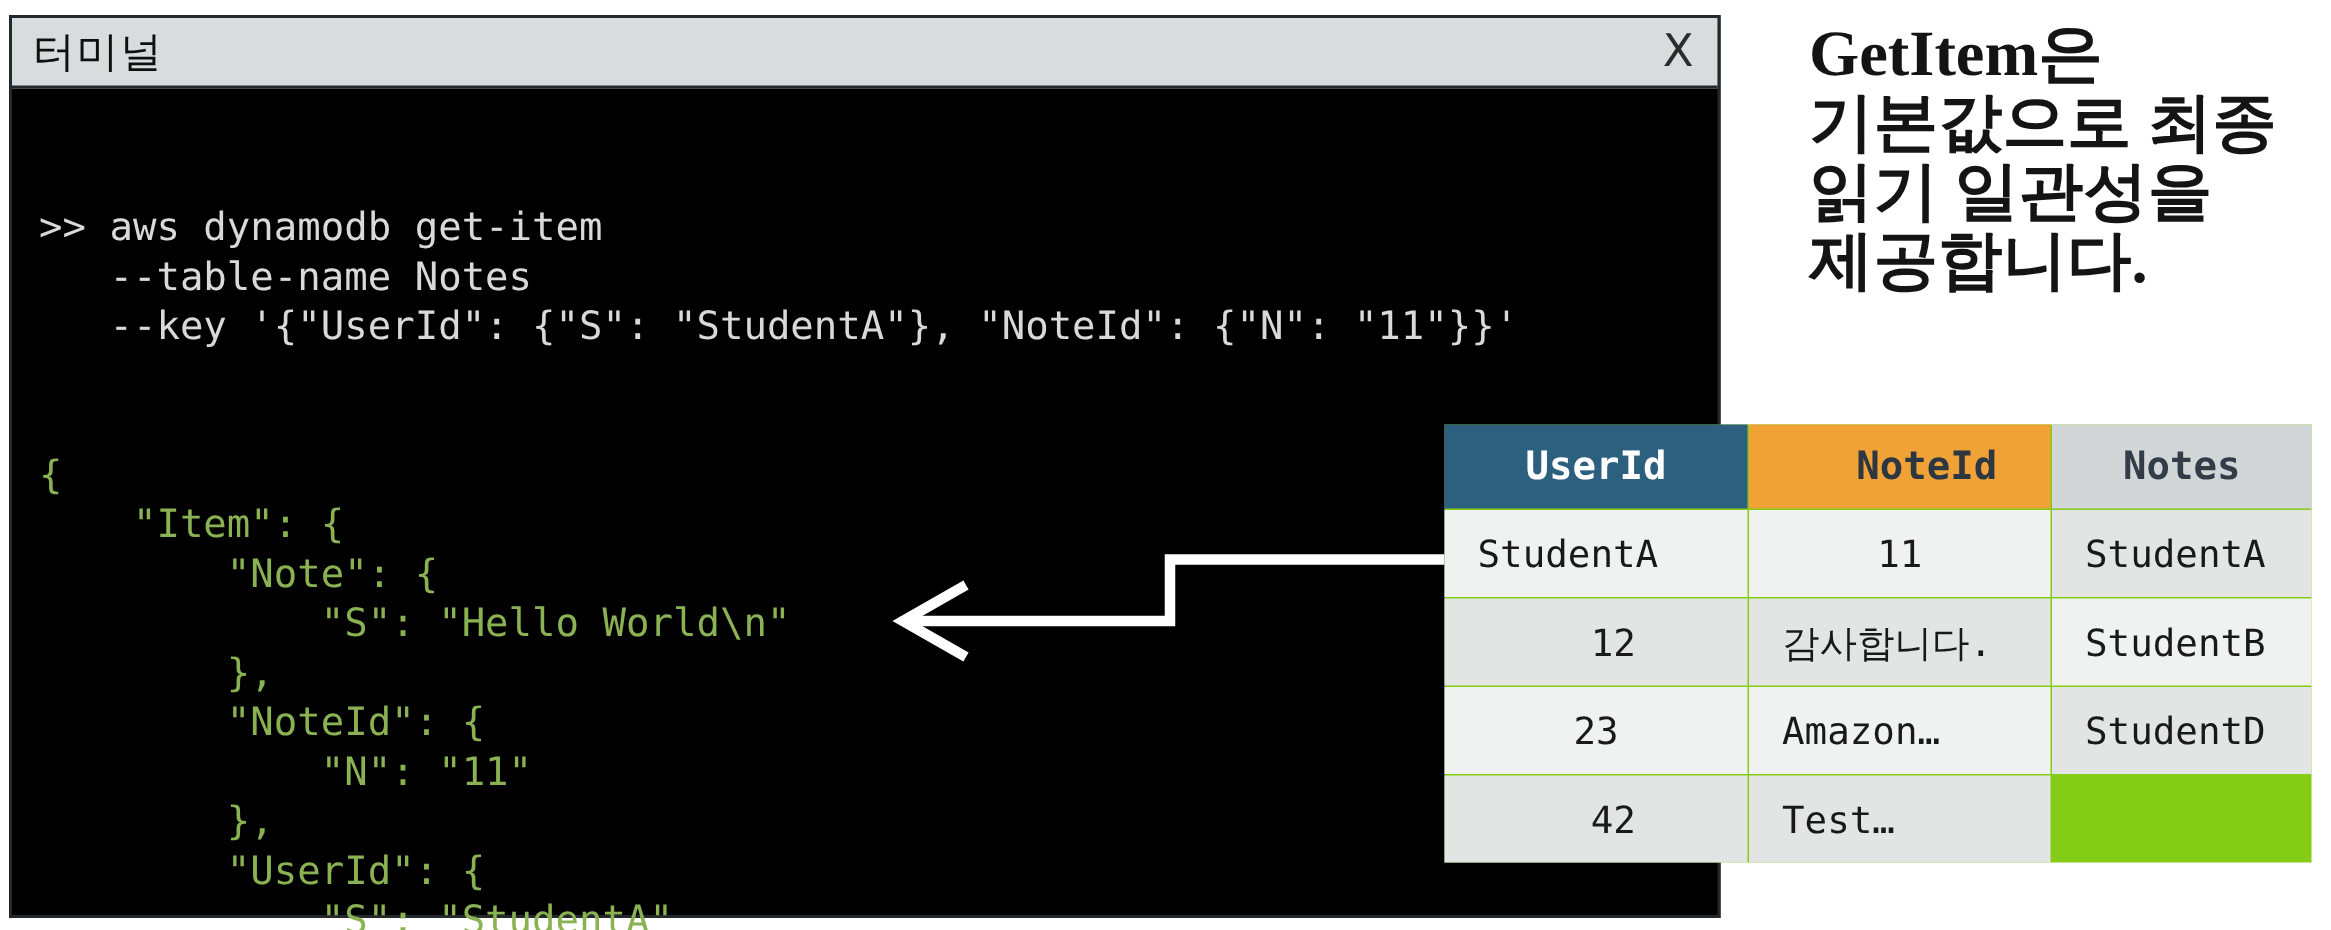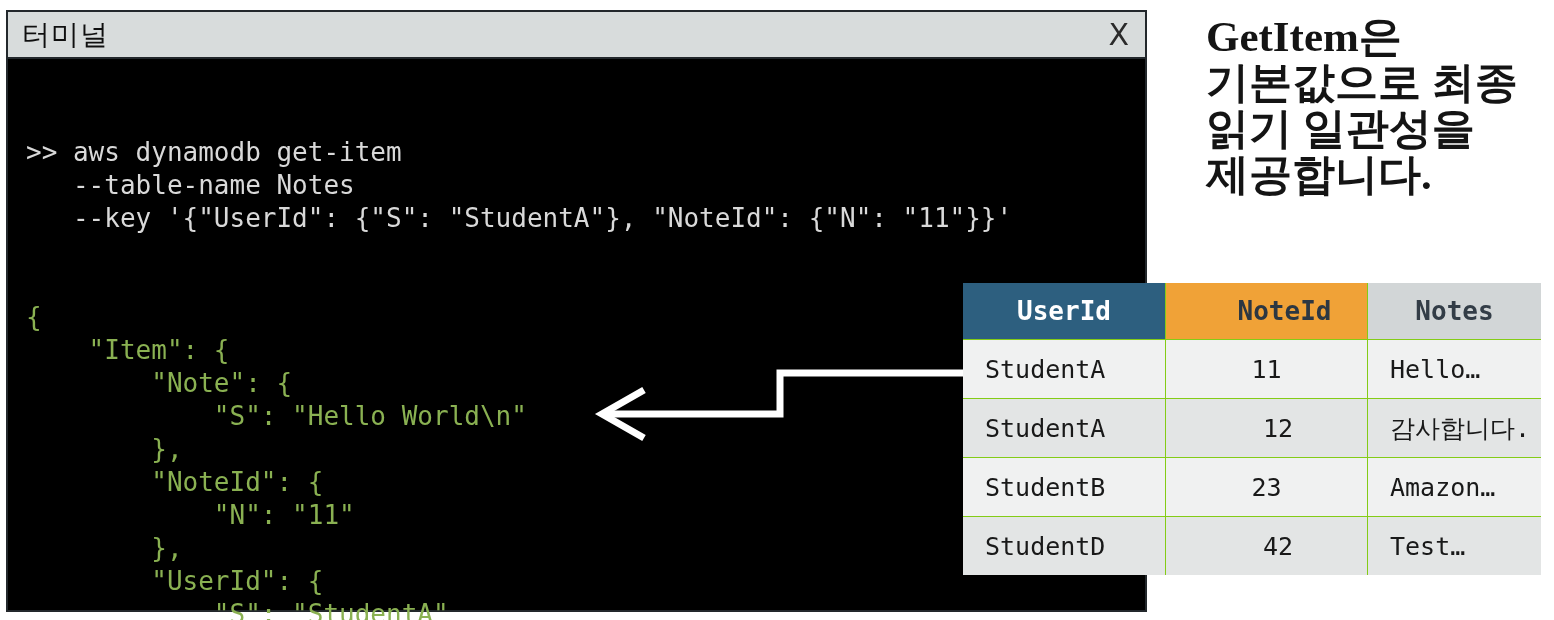--- a/index.html
+++ b/index.html
@@ -151,21 +151,20 @@
 읽기 일관성을
 제공합니다.</div>
 
 <div class="notes-table">
   <div class="th th-userid">UserId</div>
   <div class="th th-noteid">NoteId</div>
   <div class="th th-notes">Notes</div>
 
   <div class="td left r-light">StudentA</div>
   <div class="td center r-light">11</div>
-  <div class="td left r-light">Hello…</div>
 
   <div class="td left r-dark">StudentA</div>
   <div class="td center r-dark">12</div>
   <div class="td left r-dark">감사합니다.</div>
 
   <div class="td left r-light">StudentB</div>
   <div class="td center r-light">23</div>
   <div class="td left r-light">Amazon…</div>
 
   <div class="td left r-dark">StudentD</div>

